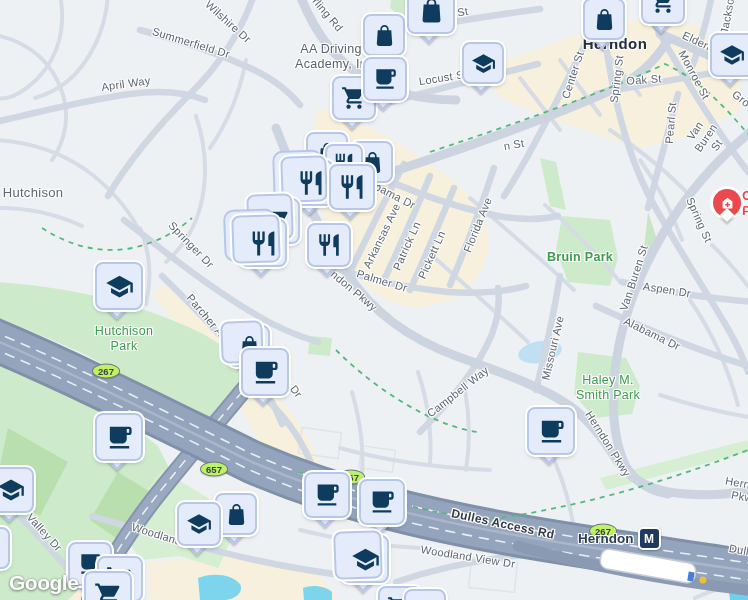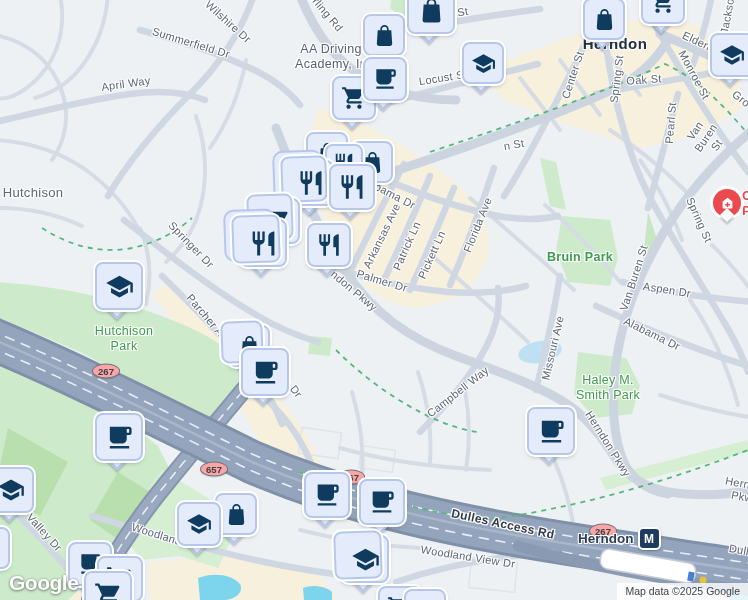--- a/index.html
+++ b/index.html
@@ -11,21 +11,21 @@
   #shields{z-index:4}#labels{z-index:5}#markers{z-index:10}
   .lbl{position:absolute;white-space:pre-line;text-align:center;color:#5d6574;font-size:11px;
        letter-spacing:.3px;line-height:1.18;
        text-shadow:-1px -1px 0 #fff,1px -1px 0 #fff,-1px 1px 0 #fff,1px 1px 0 #fff,0 0 3px #fff}
   .lbl.city{font-size:15px;font-weight:bold;color:#242f3e;letter-spacing:.4px}
   .lbl.locality{font-size:13px;color:#5f6771}
   .lbl.park{font-size:12.5px;color:#3e9c4e}
   .lbl.business{font-size:12.5px;color:#596270}
   .lbl.hwy{font-size:12px;font-weight:bold;color:#333a46}
   .lbl.pharm{font-size:13px;font-weight:bold;color:#e8474b;text-align:left;line-height:1.15}
-  .shield{position:absolute;transform:translate(-50%,-50%);background:#fca5a5;border:1.5px solid #6e7683;
+  .shield{position:absolute;transform:translate(-50%,-50%);background:#bef264;border:1.5px solid #6e7683;
        border-radius:50%;font-size:9.5px;font-weight:bold;color:#3c4248;padding:1px 5px;line-height:11px;
        box-shadow:0 1px 1px rgba(0,0,0,.15)}
   .mk{position:absolute;z-index:0}
   .mk .card{position:relative;z-index:1;border-radius:8px;background:#e4ecfb;border:2px solid #b6c7ea;
        box-shadow:0 0 0 2px #fff,0 2px 4px rgba(50,60,80,.35);display:flex;align-items:center;justify-content:center}
   .mk .tail{position:absolute;left:50%;top:calc(100% - 5px);width:13px;height:13px;background:#e4ecfb;
        border-right:2px solid #b6c7ea;border-bottom:2px solid #b6c7ea;transform:translateX(-50%) rotate(45deg);
        box-shadow:2px 2px 2px rgba(50,60,80,.25);z-index:0}
   .mk.st1 .card::before,.mk.st2 .card::before{content:"";position:absolute;inset:-2px;border-radius:8px;
        background:#e4ecfb;border:2px solid #b6c7ea;transform:translate(-7px,-4px) rotate(-2deg);z-index:-1;
@@ -520,16 +520,13 @@
         <div class="ptail"></div>
       </div>
     </div>
 
   <div class="station">
     <span class="st-name">Herndon</span>
     <span class="m-badge">M</span>
   </div>
 
   <div class="glogo">Google</div>
-  <div class="attrib">
-    <span>Map data ©2025 Google</span>
-  </div>
 </div>
 
 </body></html>

